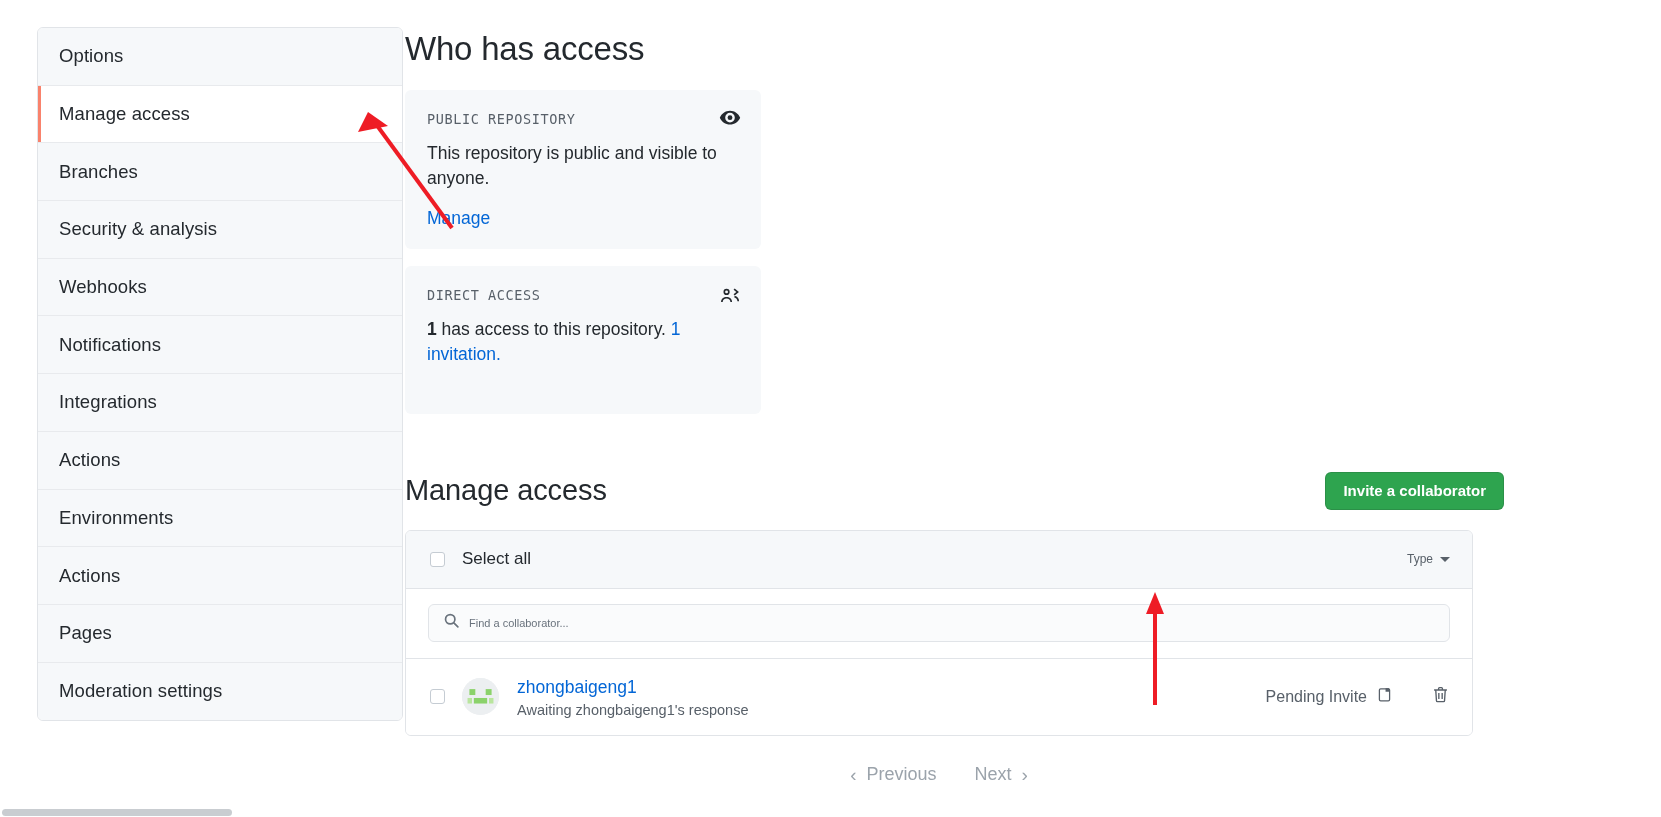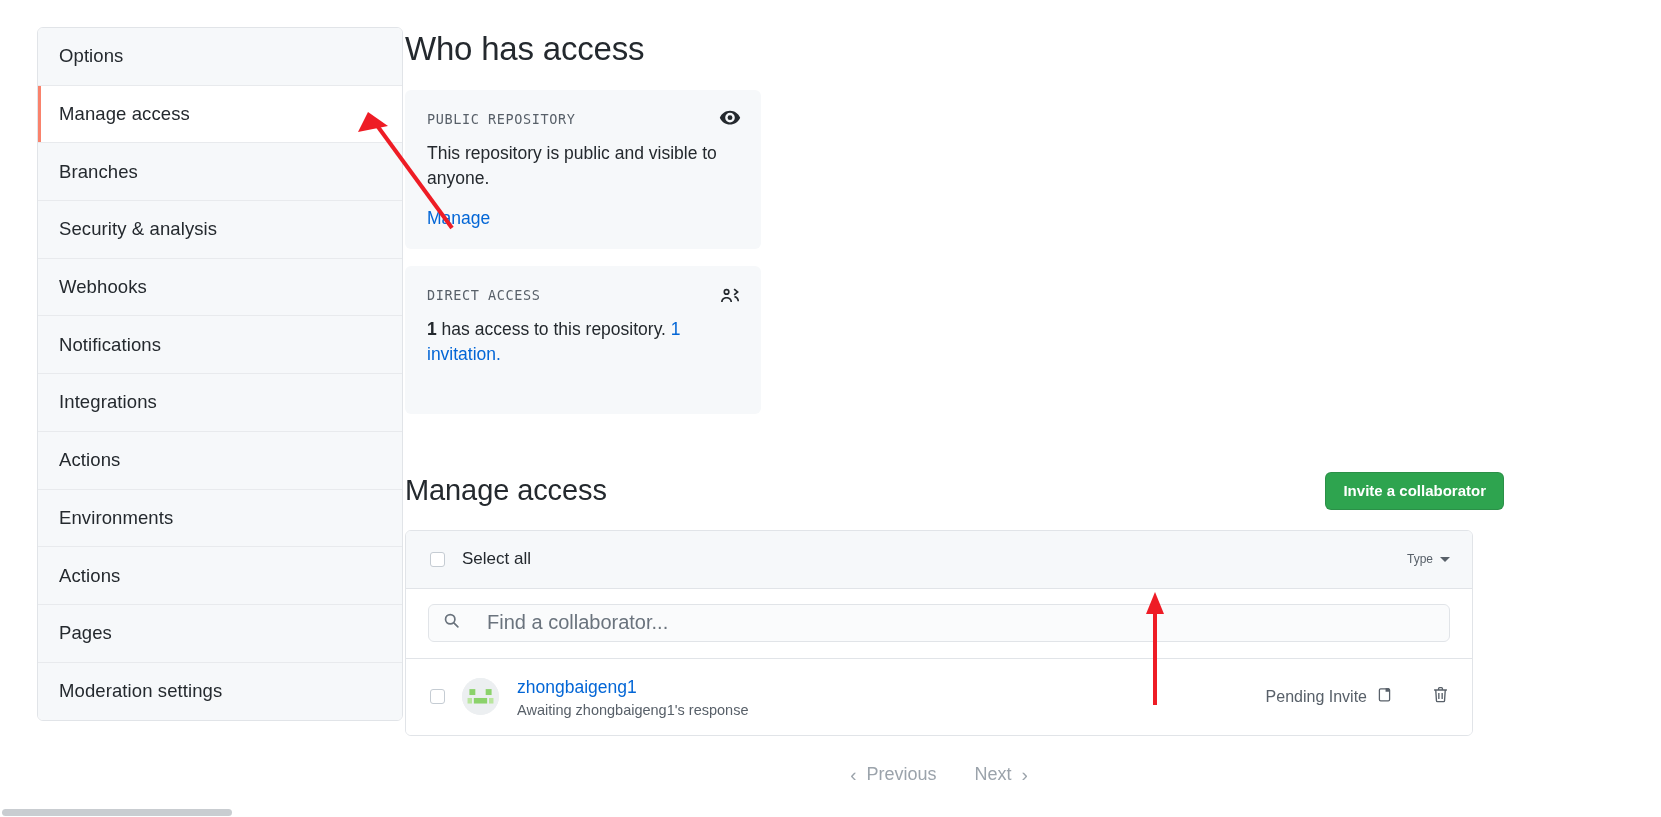--- a/index.html
+++ b/index.html
@@ -181,25 +181,24 @@
     border: 1px solid #e1e4e8;
     border-radius: 6px;
     background: #fafbfc;
     height: 38px;
     display: flex; align-items: center;
     padding-left: 14px;
   }
   .search-icon { color: #6a737d; flex: none; margin-right: 9px; }
   .search-input {
     border: none; outline: none; background: transparent;
-    font-size: 20px; color: #24292e;
+    font-size: 11px; color: #24292e;
     font-family: "Liberation Sans", sans-serif;
     width: 100%;
     padding: 0;
-    margin-left: 18px;
   }
   .search-input::placeholder { color: #6a737d; opacity: 1; }
 
   .collab-row {
     display: flex;
     align-items: center;
     padding: 17px 22px 17px 24px;
     background: #ffffff;
     min-height: 76px;
   }

